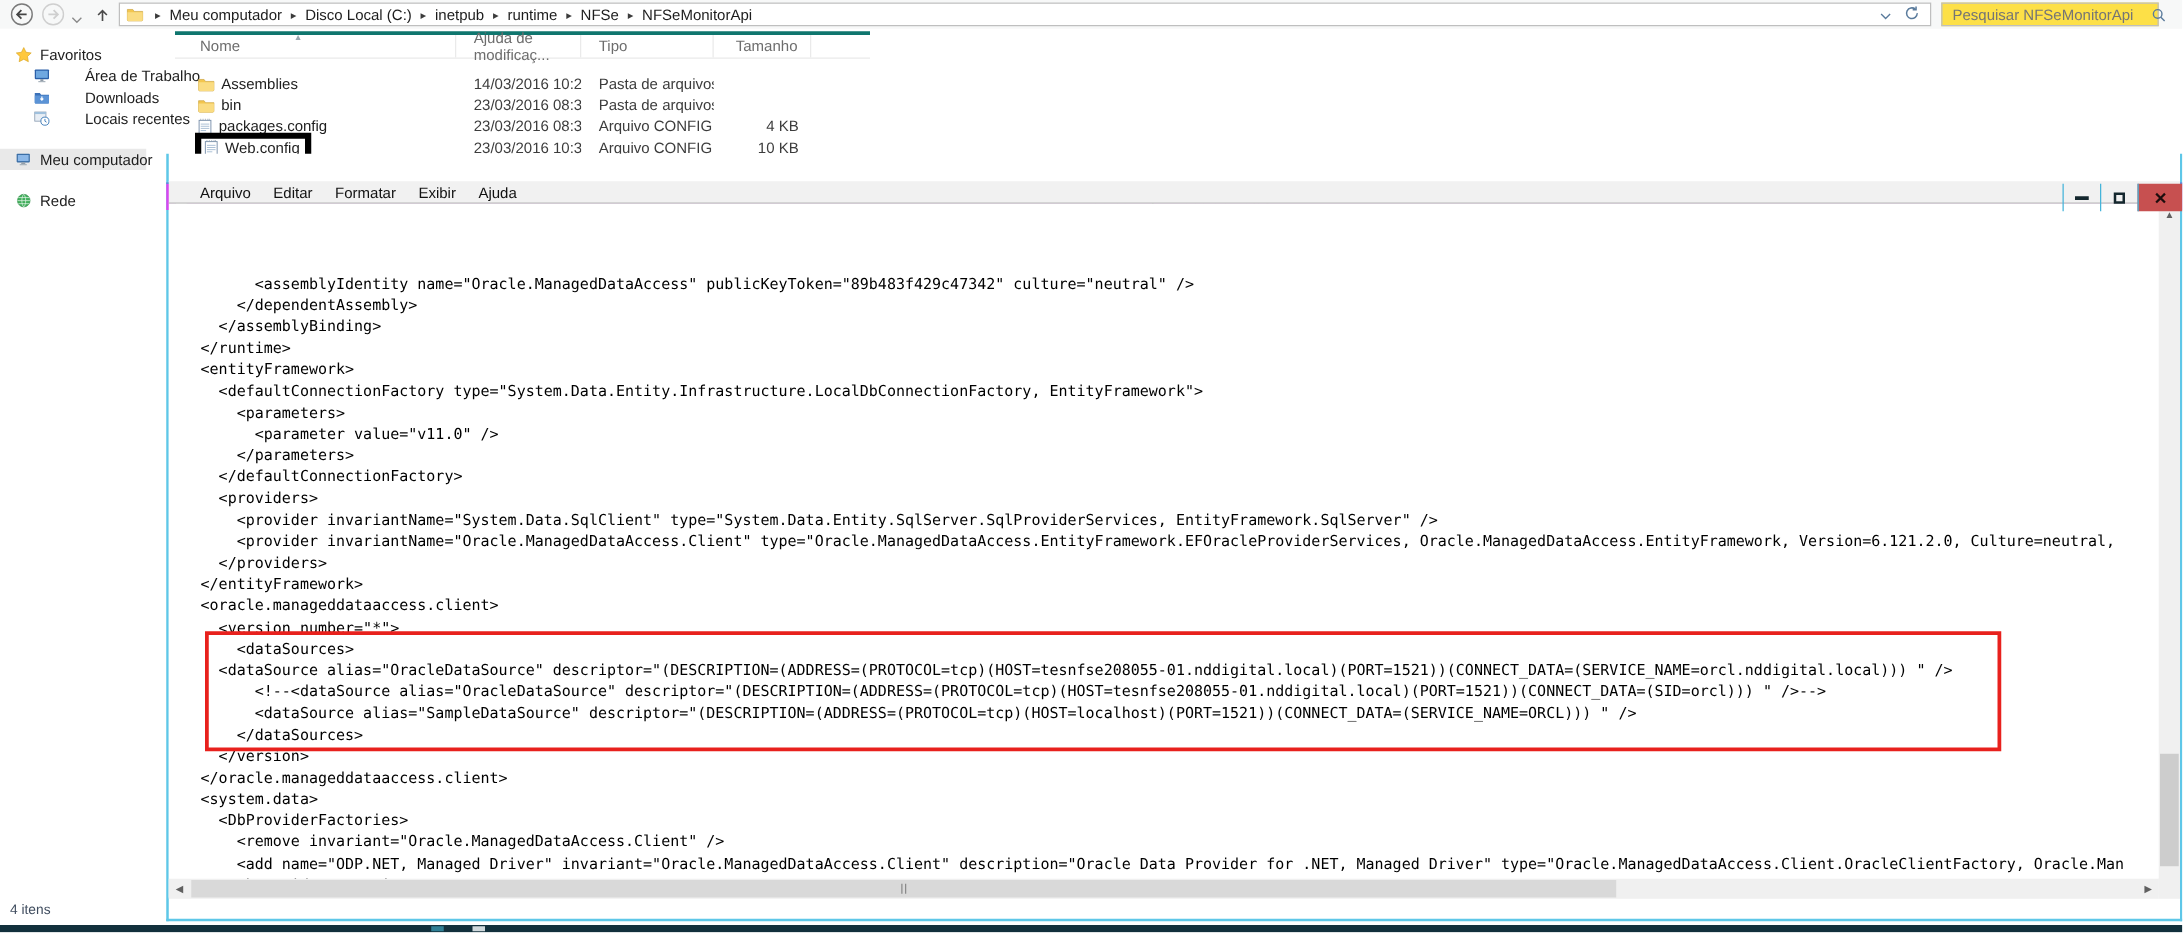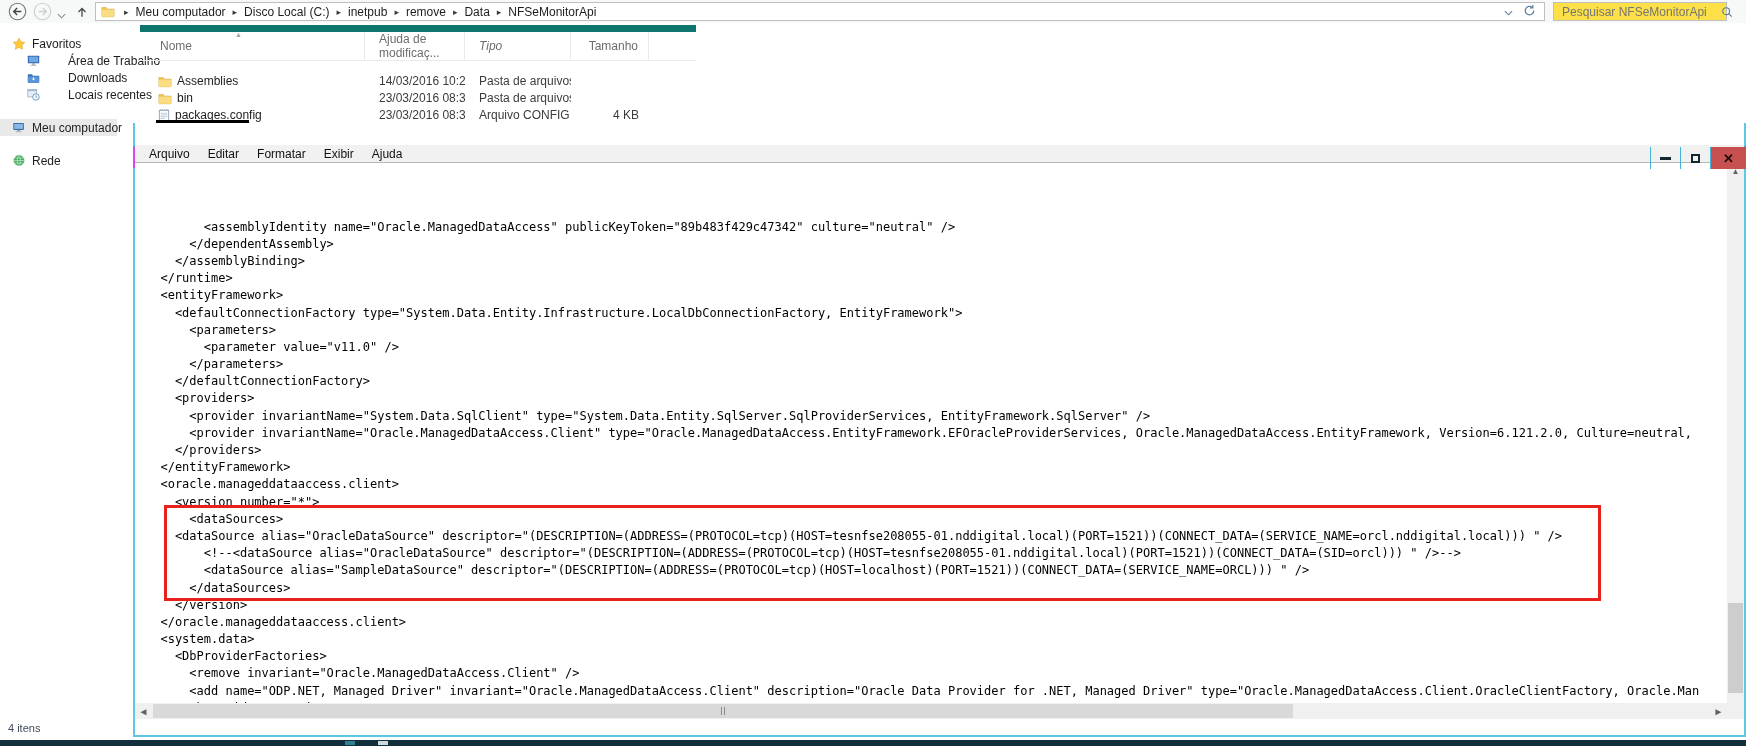--- a/index.html
+++ b/index.html
@@ -27,25 +27,25 @@
   .searchbox .mag { display:inline-flex; padding-right:6px; }
 
   .sidebar { position:absolute; left:0; top:23px; width:117px; height:700px; padding-top:12px; background:#fff; }
   .sb-item { display:flex; align-items:center; height:17px; padding-left:12px; gap:6px; white-space:nowrap; cursor:default; }
   .sb-item.child { padding-left:27px;gap:28px; }
   .sb-item.gap { margin-top:16px; }
   .sb-item.selected { background:#e9e9e9; }
   .sb-label { font-size:12px; color:#1d1d1d; }
 
   .filelist { position:absolute; left:140px; top:25px; width:556px; }
-  .fl-header { display:flex; height:36px; border-top:7px solid #0f766e; border-bottom:1px solid #eaeaea; position:relative; }
+  .fl-header { display:flex; height:22px; border-top:3px solid #0f766e; border-bottom:1px solid #eaeaea; position:relative; }
   .fl-hcell { color:#6d6d6d; font-size:12px; display:flex; align-items:center; border-right:1px solid #eaeaea; position:relative; }
   .fl-hcell.col0 { width:225px; padding-left:20px; }
   .fl-hcell.col1 { width:100px; padding-left:14px; }
-  .fl-hcell.col2 { width:106px; padding-left:14px;font-style:italic; }
+  .fl-hcell.col2 { width:106px; padding-left:14px; }
   .fl-hcell.col3 { width:78px; justify-content:flex-end; padding-right:10px; border-right:1px solid #eaeaea; }
   .sort-arrow { position:absolute; top:-1px; left:95px; font-size:7px; color:#9aa7b0; }
   .fl-rows { margin-top:4px; }
   .fl-row { display:flex; height:17px; align-items:center; }
   .fl-cell { font-size:12px; white-space:nowrap; overflow:hidden;margin-top:15px; }
   .fl-c0 { width:225px; padding-left:16px; display:flex; align-items:center; }
   .fl-c1 { width:100px; padding-left:14px; color:#3c3c3c; }
   .fl-c2 { width:106px; padding-left:14px; color:#3c3c3c; }
   .fl-c3 { width:78px; text-align:right; padding-right:10px; color:#3c3c3c; }
   .fl-namewrap { display:inline-flex; align-items:center; gap:5px; padding:1px 4px 1px 2px; }
@@ -60,21 +60,21 @@
   .np-title { position:absolute; left:0; width:100%; text-align:center; font-size:12.5px; color:#0f1a1e; }
   .np-ticon { position:absolute; left:6px; top:4px; }
   .np-btns { position:absolute; right:0; top:0; height:22px; display:flex; z-index:2; }
   .np-btn { width:30px; height:22px; display:flex; align-items:center; justify-content:center;
             border-left:1px solid #44b4da; cursor:default; }
   .np-btn.close { width:36px; background:#c75050; }
   .glyph-min { width:11px; height:3px; background:#14272e; }
   .glyph-max { width:9px; height:9px; border:2px solid #14272e; }
   .glyph-close { font-size:13px; font-weight:bold; color:#1c0d0d; line-height:1; }
   .np-menubar { position:absolute; left:0; top:22px; width:1609px; height:18px; background:#f1f1f1;
-                border-bottom:1px solid #b7b7b7; display:flex; align-items:center; padding-left:5px; }
+                border-bottom:1px solid #b7b7b7; display:flex; align-items:center; padding-left:16px; }
   .menu-item { padding:0 9px; font-size:12px; color:#111; }
   .np-text { position:absolute; left:0; top:40px; width:1590px; height:555px; overflow:hidden;
              background:#fff; padding:4px 0 0 11px; white-space:pre;
              font-family:"DejaVu Sans Mono", monospace; font-size:12px; line-height:17.2px; color:#000; }
   .code-line { height:17.2px; }
   .code-highlight-box { position:absolute; left:29px; width:1437px; border:3px solid #e8211d; pointer-events:none; }
 
   .np-vscroll { position:absolute; right:0; top:40px; width:17px; height:553px; background:#f0f0f0; }
   .np-vscroll .arr { position:absolute; left:0; width:17px; height:17px; display:flex; align-items:center;
                      justify-content:center; font-size:8px; color:#606060; }
@@ -133,23 +133,23 @@
             </svg>
         </span>
         <span class="crumb-sep">▸</span>
         <span class="breadcrumb">
             <span class="crumb">Meu computador</span>
             <span class="crumb-sep">▸</span>
             <span class="crumb">Disco Local (C:)</span>
             <span class="crumb-sep">▸</span>
             <span class="crumb">inetpub</span>
             <span class="crumb-sep">▸</span>
-            <span class="crumb">remove</span>
-            <span class="crumb-sep">▸</span>
-            <span class="crumb">Data</span>
+            <span class="crumb">runtime</span>
+            <span class="crumb-sep">▸</span>
+            <span class="crumb">NFSe</span>
             <span class="crumb-sep">▸</span>
             <span class="crumb">NFSeMonitorApi</span>
           </span>
         <span class="addr-ctrls">
           <span>
             <svg width="9" height="6" viewBox="0 0 10 6">
                 <path d="M1 1l4 4 4-4" fill="none" stroke="#5a7b9c" stroke-width="1.2"></path>
               </svg>
           </span>
           <span>

